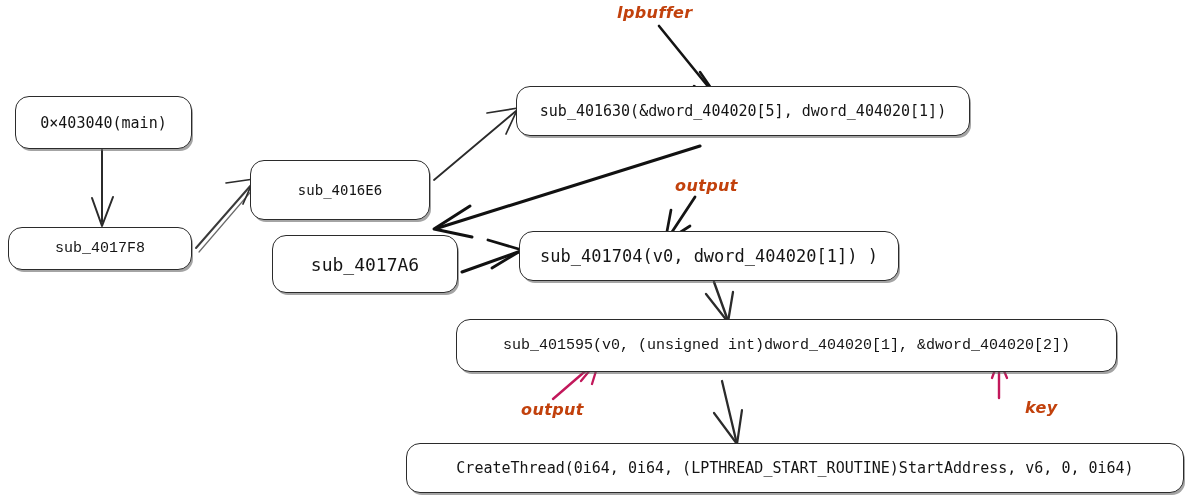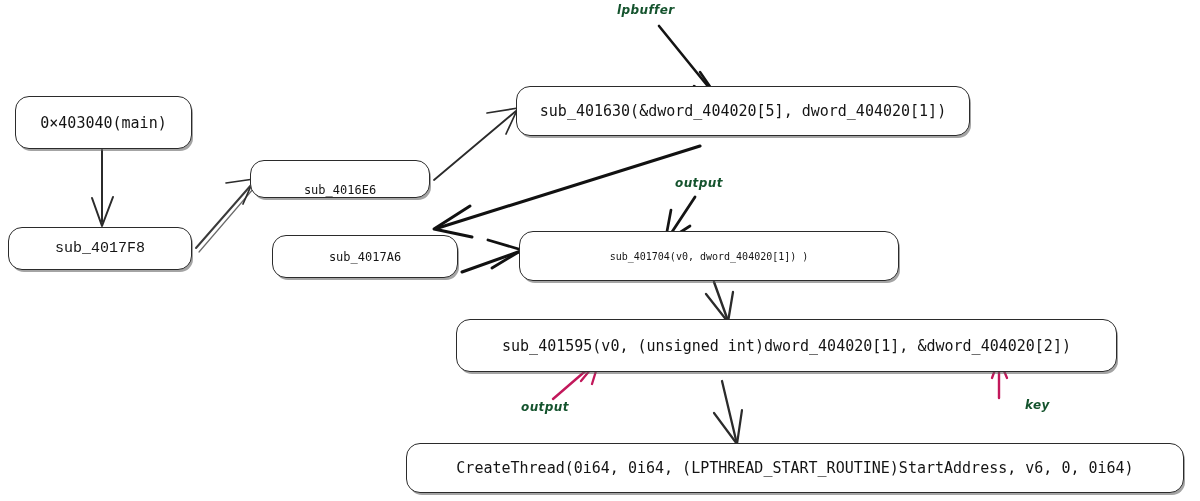--- a/index.html
+++ b/index.html
@@ -39,23 +39,23 @@
     color: #141414;
     white-space: nowrap;
     letter-spacing: 0px;
   }
   .node .node-label {
     display: block;
     padding: 0 10px;
   }
   .annot {
     position: absolute;
-    color: #14532d;
+    color: #c2410c;
     font-family: "DejaVu Sans", sans-serif;
-    font-size: 12px;
+    font-size: 16px;
     font-style: italic;
     font-weight: 600;
     letter-spacing: 0.4px;
     white-space: nowrap;
   }
 </style>
 </head>
 <body>
 
 <div id="canvas">
@@ -120,37 +120,37 @@
   </svg>
 
   <div class="node" style="left:15px; top:96px; width:177px; height:53px; font-size:15px;">
     <span class="node-label">0×403040(main)</span>
   </div>
 
   <div class="node" style="left:8px; top:227px; width:184px; height:43px; font-size:15px;font-family:Liberation Mono, monospace;">
     <span class="node-label">sub_4017F8</span>
   </div>
 
-  <div class="node" style="left:250px; top:160px; width:180px; height:38px; font-size:12px;align-items:flex-end;">
+  <div class="node" style="left:250px; top:160px; width:180px; height:60px; font-size:14px;">
     <span class="node-label">sub_4016E6</span>
   </div>
 
-  <div class="node" style="left:272px; top:235px; width:186px; height:43px; font-size:12px;">
+  <div class="node" style="left:272px; top:235px; width:186px; height:58px; font-size:18px;">
     <span class="node-label">sub_4017A6</span>
   </div>
 
   <div class="node" style="left:516px; top:86px; width:454px; height:50px; font-size:15px;">
     <span class="node-label">sub_401630(&amp;dword_404020[5], dword_404020[1])</span>
   </div>
 
-  <div class="node" style="left:519px; top:231px; width:380px; height:50px; font-size:10px;">
+  <div class="node" style="left:519px; top:231px; width:380px; height:50px; font-size:17px;">
     <span class="node-label">sub_401704(v0, dword_404020[1]) )</span>
   </div>
 
-  <div class="node" style="left:456px; top:319px; width:661px; height:53px; font-size:15px;">
+  <div class="node" style="left:456px; top:319px; width:661px; height:53px; font-size:15px;font-family:Liberation Mono, monospace;">
     <span class="node-label">sub_401595(v0, (unsigned int)dword_404020[1], &amp;dword_404020[2])</span>
   </div>
 
   <div class="node" style="left:406px; top:443px; width:778px; height:50px; font-size:15px;">
     <span class="node-label">CreateThread(0i64, 0i64, (LPTHREAD_START_ROUTINE)StartAddress, v6, 0, 0i64)</span>
   </div>
 
   <div class="annot" style="left:617px; top:3px;">
     <span>lpbuffer</span>
   </div>

